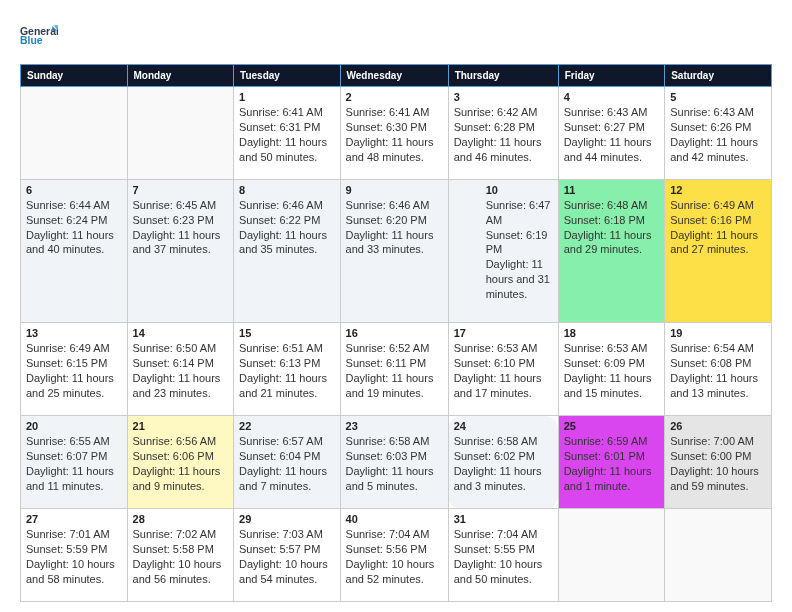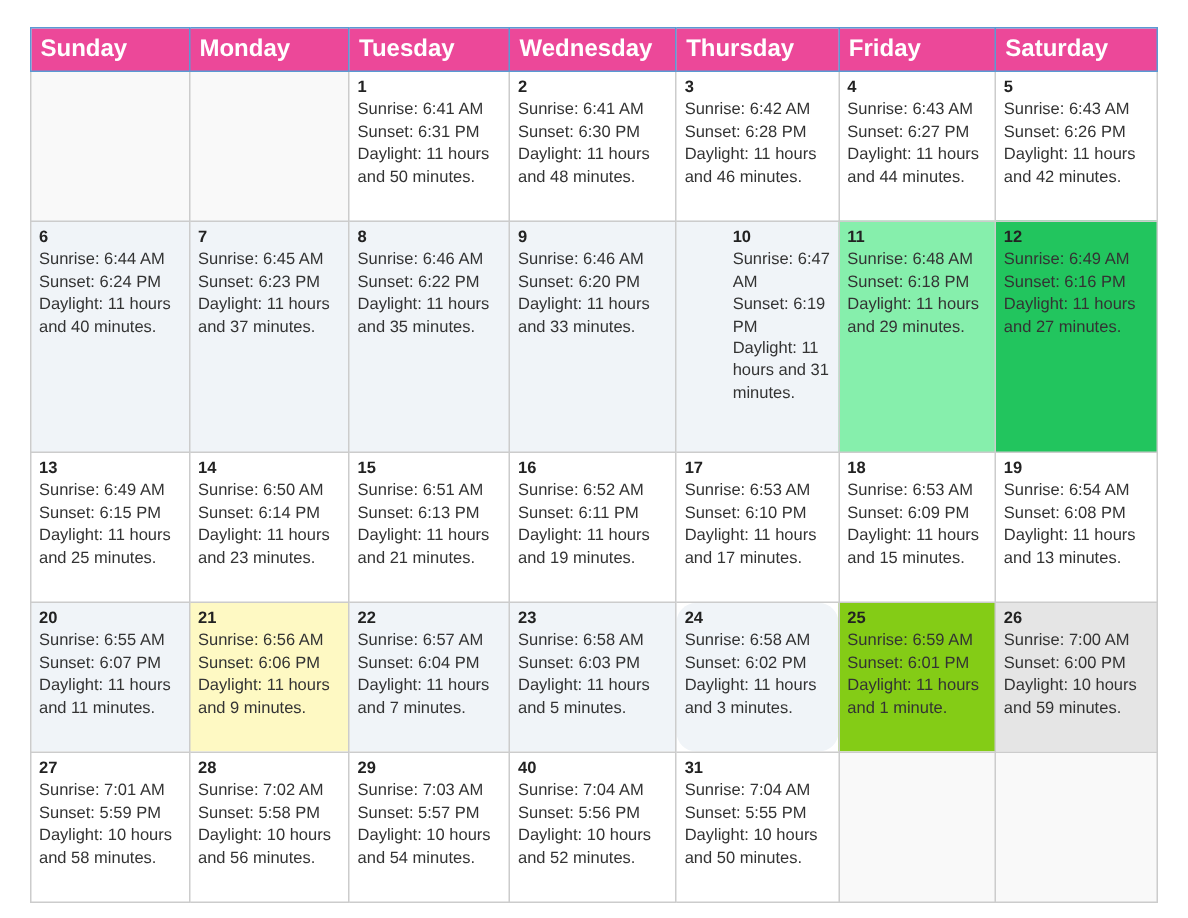--- a/index.html
+++ b/index.html
@@ -41,25 +41,25 @@
       color: #555;
     }
     .calendar {
       flex: 1;
       border-collapse: collapse;
       width: 100%;
       font-size: 10px;
       border: 1px solid #ccc;
     }
     .calendar th {
-      background-color: #ec4899;
+      background-color: #0f172a;
       color: #fff;
       text-align: left;
       padding: 5px 6px;
-      font-size: 16px;
+      font-size: 10px;
       font-weight: bold;
       border: 1px solid #5a9ad4;
     }
     .calendar td {
       vertical-align: top;
       border: 1px solid #ccc;
       padding: 4px 5px;
       width: 113px;
       min-height: 70px;
       background: #fff;
@@ -83,20 +83,34 @@
     .day-info {
       color: #333;
       font-size: 11px;
       line-height: 1.35;
     }
   </style>
 </head>
 <body>
 
 <div class="page">
+  <div class="header">
+    <div class="logo">
+  <svg width="38" height="38" viewBox="0 0 80 50">
+    <text x="0" y="20" font-size="22" font-weight="bold" font-family="Arial" fill="#2c3e50">General</text>
+    <text x="0" y="40" font-size="22" font-weight="bold" font-family="Arial" fill="#2980b9">Blue</text>
+    <polygon points="68,2 78,12 68,12" fill="#2980b9"></polygon>
+    <polygon points="70,0 80,0 80,10" fill="#5aaee0"></polygon>
+  </svg>
+</div>
+    <div class="title-block">
+      <div class="month-title"></div>
+      <div class="location"></div>
+    </div>
+  </div>
 
   <table class="calendar" id="cal-table">
     <thead>
       <tr id="header-row">
           <th>Sunday</th>
           <th>Monday</th>
           <th>Tuesday</th>
           <th>Wednesday</th>
           <th>Thursday</th>
           <th>Friday</th>
@@ -146,21 +160,21 @@
             <div class="day-info">Sunrise: 6:46 AM<br>Sunset: 6:20 PM<br>Daylight: 11 hours and 33 minutes.</div>
           </td>
           <td style="background: rgb(240, 244, 248); padding-left: 37px;">
             <span class="day-num">10</span>
             <div class="day-info">Sunrise: 6:47 AM<br>Sunset: 6:19 PM<br>Daylight: 11 hours and 31 minutes.</div>
           </td>
           <td style="background: #86efac;">
             <span class="day-num">11</span>
             <div class="day-info">Sunrise: 6:48 AM<br>Sunset: 6:18 PM<br>Daylight: 11 hours and 29 minutes.</div>
           </td>
-          <td style="background: #22c55e;">
+          <td style="background: #fde047;">
             <span class="day-num">12</span>
             <div class="day-info">Sunrise: 6:49 AM<br>Sunset: 6:16 PM<br>Daylight: 11 hours and 27 minutes.</div>
           </td>
         </tr>
         <tr>
           <td>
             <span class="day-num">13</span>
             <div class="day-info">Sunrise: 6:49 AM<br>Sunset: 6:15 PM<br>Daylight: 11 hours and 25 minutes.</div>
           </td>
           <td>
@@ -202,21 +216,21 @@
             <div class="day-info">Sunrise: 6:57 AM<br>Sunset: 6:04 PM<br>Daylight: 11 hours and 7 minutes.</div>
           </td>
           <td style="background: rgb(240, 244, 248);">
             <span class="day-num">23</span>
             <div class="day-info">Sunrise: 6:58 AM<br>Sunset: 6:03 PM<br>Daylight: 11 hours and 5 minutes.</div>
           </td>
           <td style="background: rgb(240, 244, 248); border-radius: 13px;">
             <span class="day-num">24</span>
             <div class="day-info">Sunrise: 6:58 AM<br>Sunset: 6:02 PM<br>Daylight: 11 hours and 3 minutes.</div>
           </td>
-          <td style="background: #84cc16;">
+          <td style="background: #d946ef;">
             <span class="day-num">25</span>
             <div class="day-info">Sunrise: 6:59 AM<br>Sunset: 6:01 PM<br>Daylight: 11 hours and 1 minute.</div>
           </td>
           <td style="background: #e5e5e5;">
             <span class="day-num">26</span>
             <div class="day-info">Sunrise: 7:00 AM<br>Sunset: 6:00 PM<br>Daylight: 10 hours and 59 minutes.</div>
           </td>
         </tr>
         <tr>
           <td>

